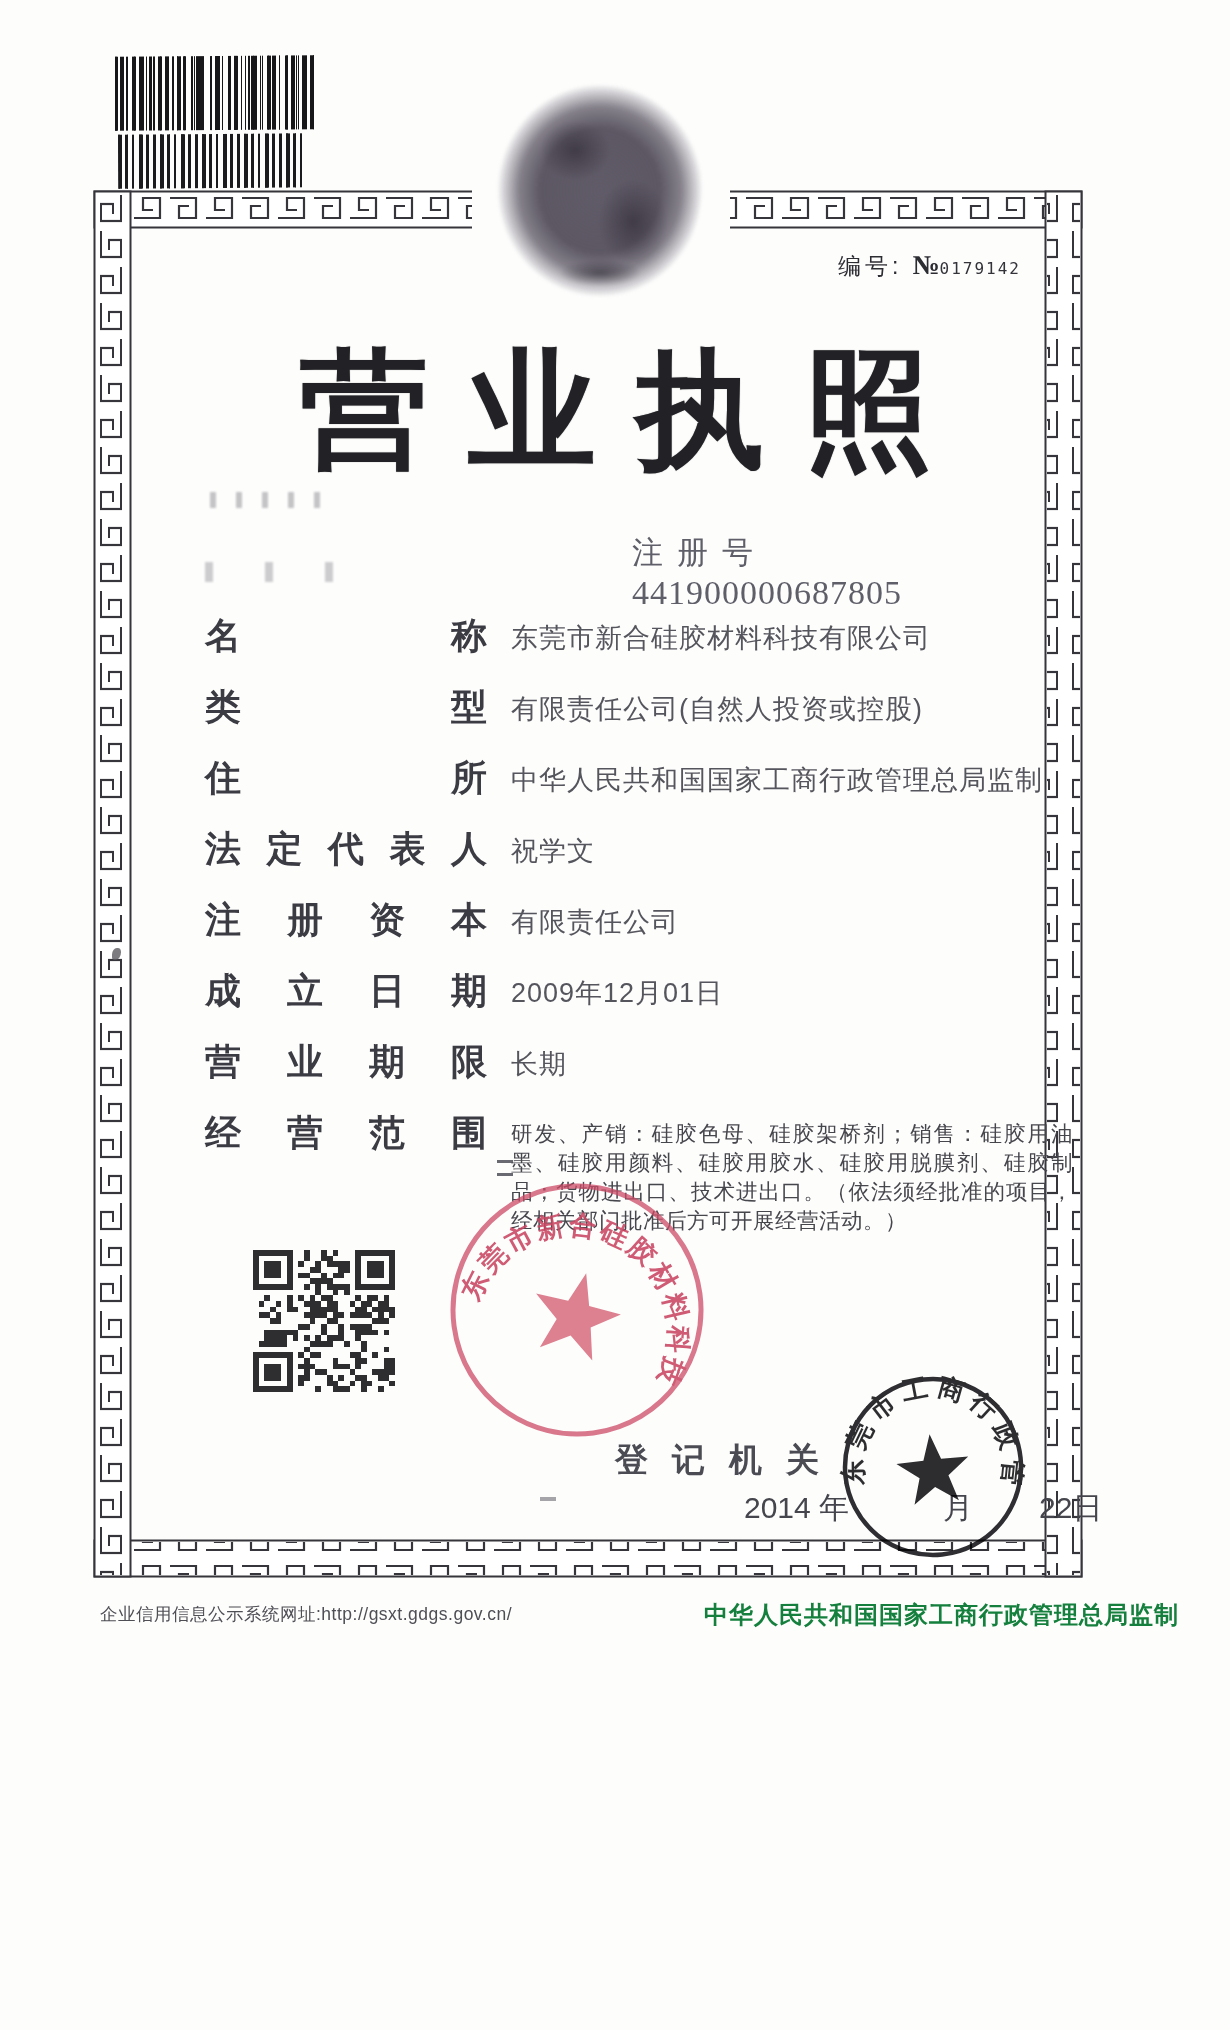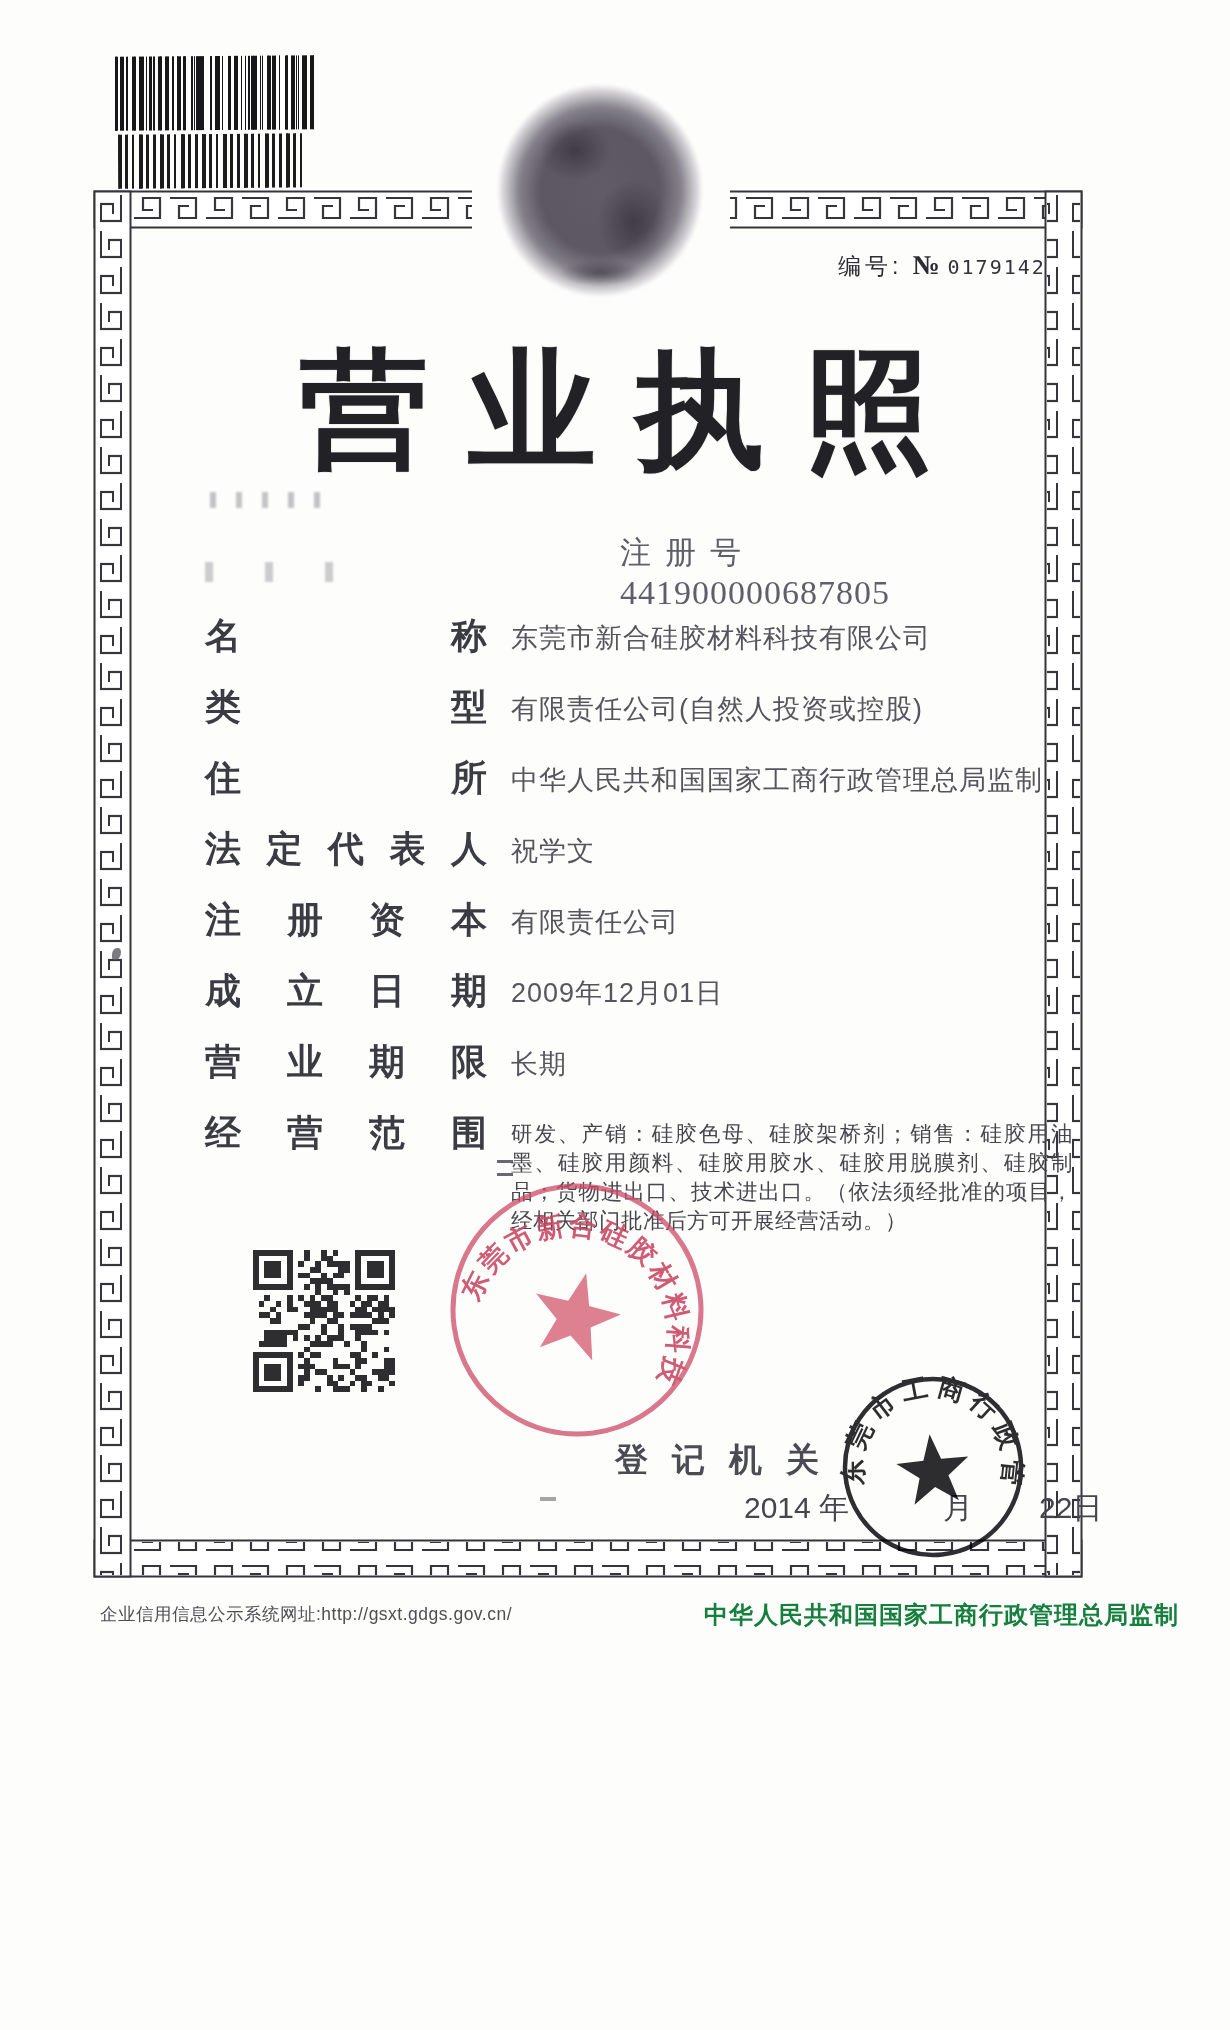--- a/index.html
+++ b/index.html
@@ -29,31 +29,31 @@
       radial-gradient(closest-side at 66% 62%, rgba(35,31,42,.5), transparent 50%),
       radial-gradient(closest-side at 50% 85%, rgba(44,40,50,.55), transparent 40%),
       radial-gradient(closest-side at 50% 48%, rgba(88,82,96,.95), rgba(70,64,78,.88) 58%, rgba(84,78,92,.72) 78%, rgba(120,114,128,.32) 93%, transparent);
     border-radius:48% 52% 46% 54% / 42% 44% 58% 56%;
     filter:blur(1.4px);}
 
   
   .serial{position:absolute;left:838px;top:250px;z-index:4;display:flex;align-items:baseline;color:#2c2c33;}
   .serial .s-label{font-size:23px;letter-spacing:4px;}
   .serial .s-prefix{font-family:"Liberation Serif","DejaVu Serif",serif;font-weight:bold;font-size:27px;margin-left:10px;}
-  .serial .s-digits{font-family:"DejaVu Sans Mono","Liberation Mono",monospace;font-size:20px;margin-left:8px;letter-spacing:2px;color:#33333a;}
+  .serial .s-digits{font-family:"DejaVu Sans Mono","Liberation Mono",monospace;font-size:16px;margin-left:0;letter-spacing:2px;color:#33333a;}
 
   
   .title{position:absolute;left:300px;top:336px;width:632px;display:flex;justify-content:space-between;
     font-size:128px;line-height:1.15;font-weight:900;color:#222226;z-index:4;
     text-shadow:0 0 1px rgba(34,34,38,.6);}
 
   
   .regno{position:absolute;left:616px;top:532px;display:flex;align-items:baseline;z-index:4;color:#5f5f6a;flex-direction:column;}
   .regno .r-label{font-size:31px;letter-spacing:14px;}
-  .regno .r-value{font-family:"Liberation Serif","DejaVu Serif",serif;font-size:34px;margin-left:4px;letter-spacing:1px;}
+  .regno .r-value{font-family:"Liberation Serif","DejaVu Serif",serif;font-size:34px;margin-left:16px;letter-spacing:1px;}
 
   
   .fields{position:absolute;left:205px;top:616px;width:880px;z-index:4;}
   .frow{display:flex;align-items:flex-start;margin-bottom:29px;}
   .flabel{width:282px;font-size:36px;line-height:40px;font-weight:700;color:#3b3b43;
           display:flex;justify-content:space-between;flex:none;}
   .fvalue{margin-left:24px;font-size:27px;line-height:40px;padding-top:2px;color:#55555d;letter-spacing:1px;}
   .fvalue.scope{font-size:21.5px;line-height:29px;padding-top:7px;width:562px;letter-spacing:.5px;color:#46464d;text-align:justify;}
 
   

